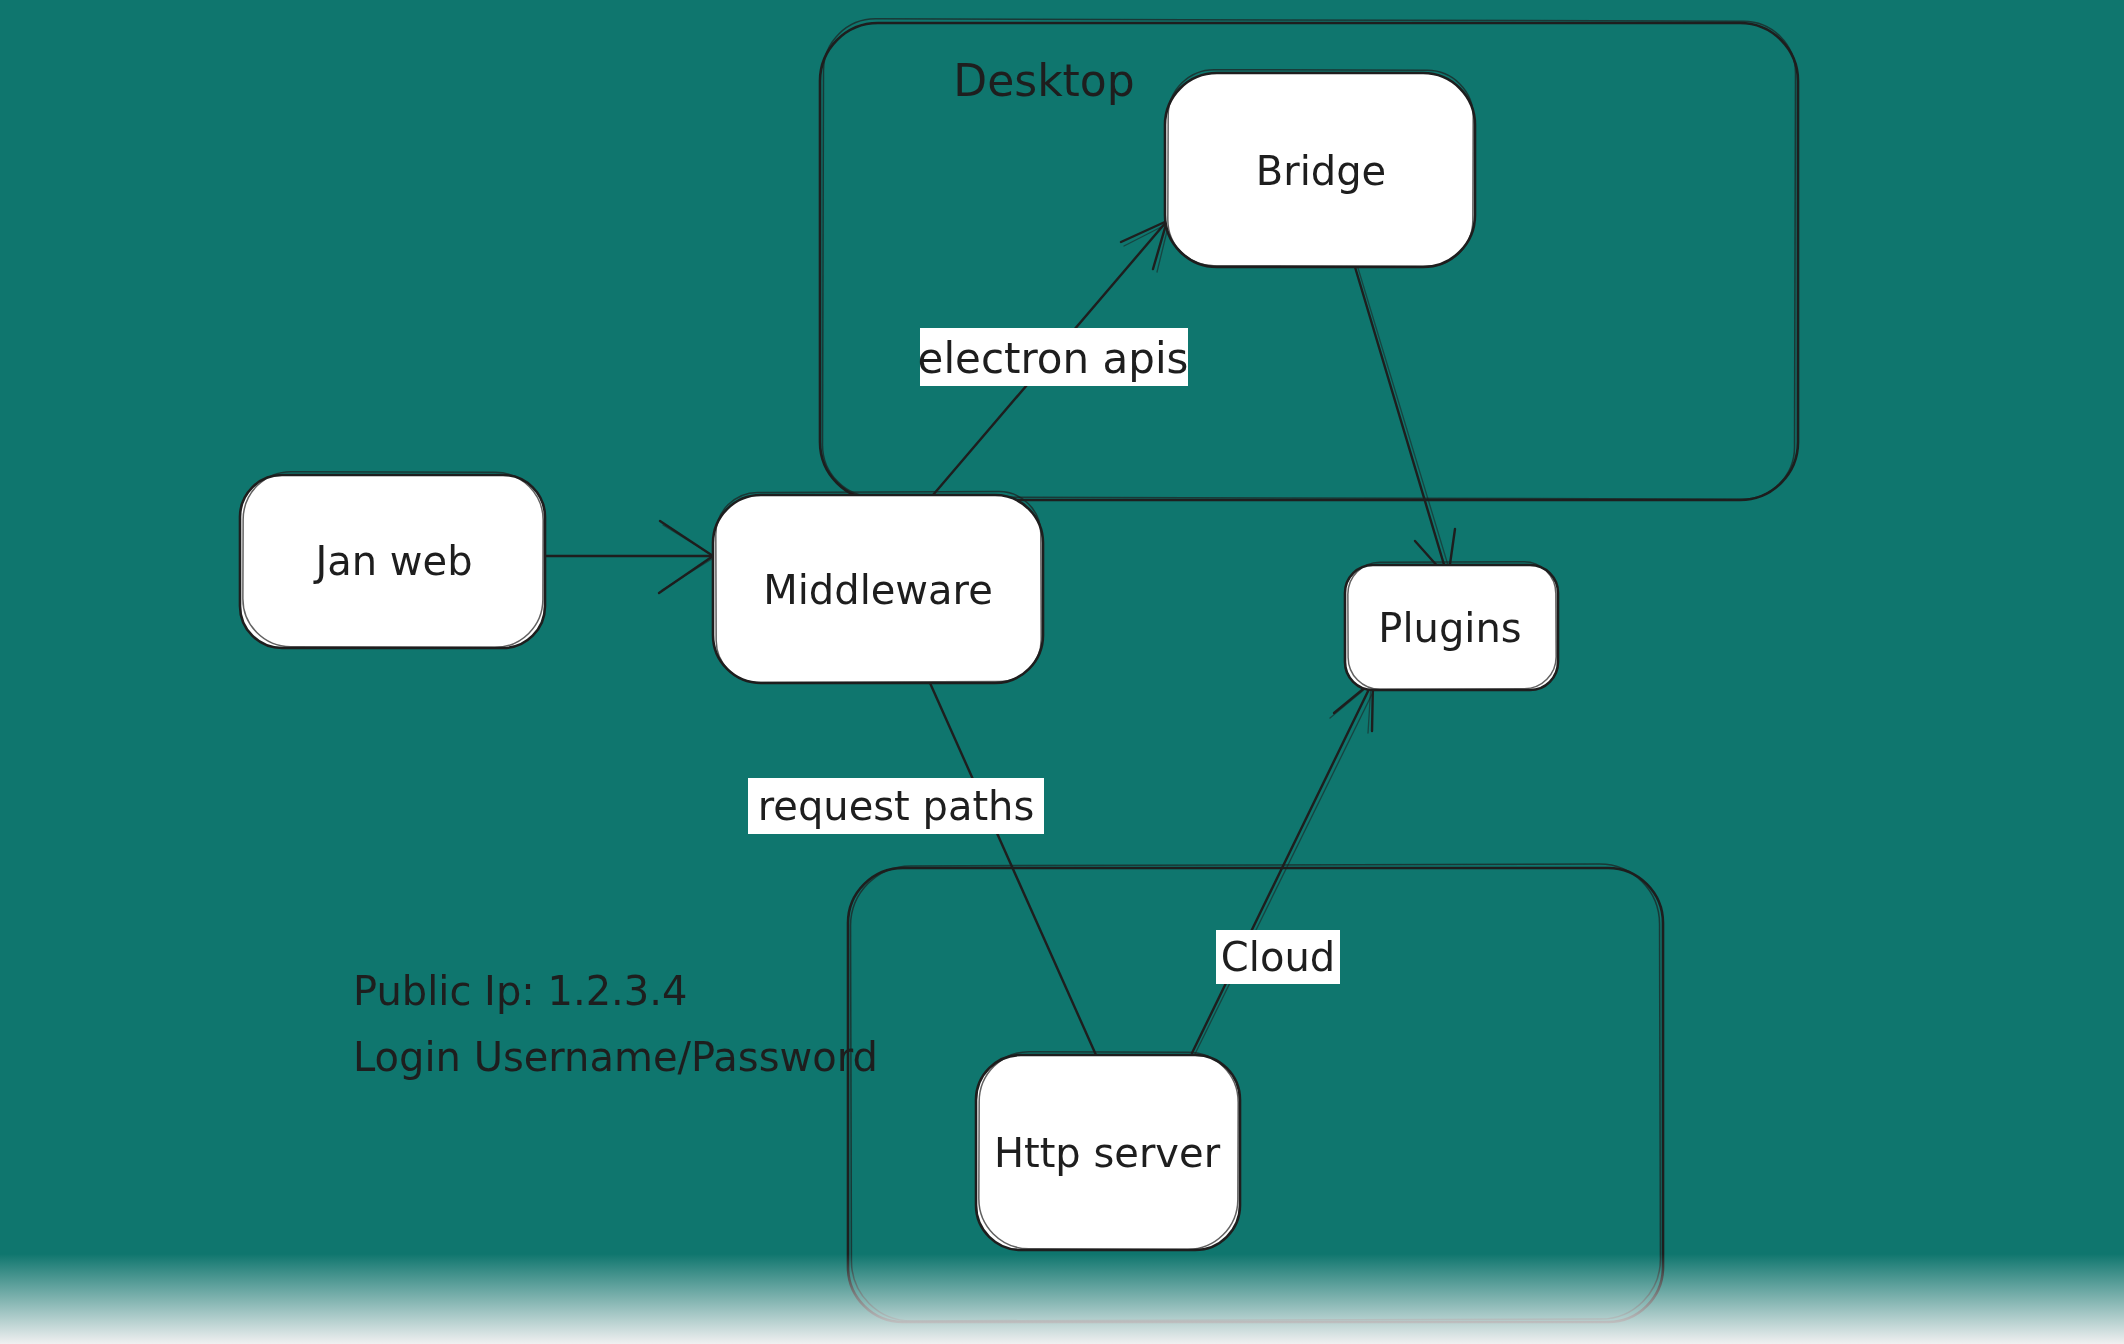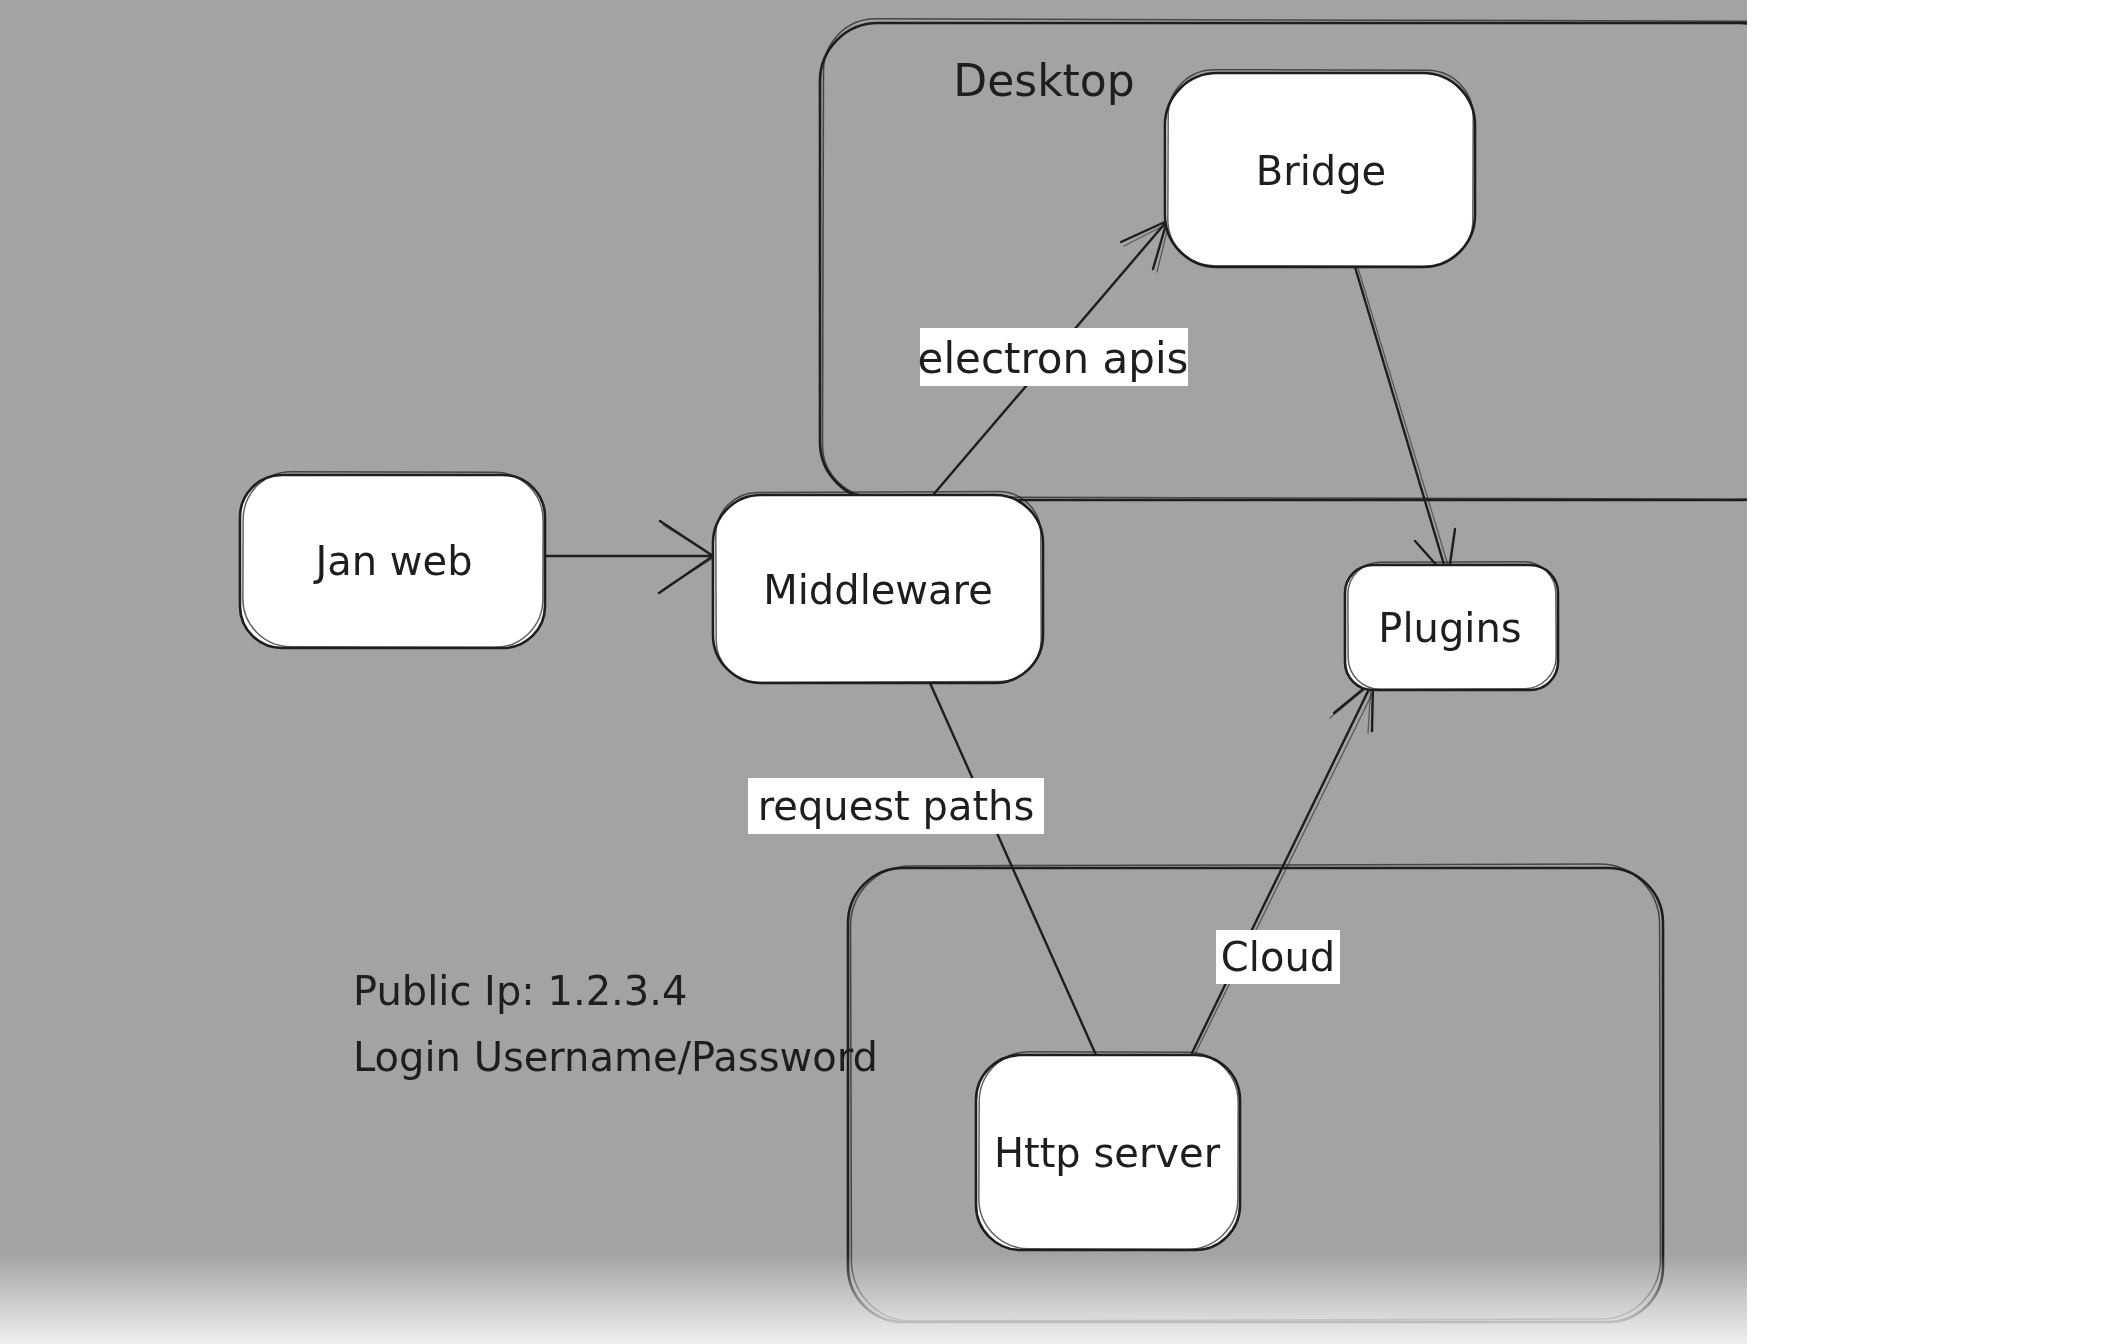--- a/index.html
+++ b/index.html
@@ -1,16 +1,16 @@
 <!DOCTYPE html>
 <html><head>
 <meta charset="utf-8">
 <style>
   html,body{margin:0;padding:0;background:#ffffff;}
-  .stage{position:relative;width:1747px;height:1344px;background:#a3a3a3;overflow:hidden;
+  .stage{position:relative;width:2124px;height:1344px;background:#0f766e;overflow:hidden;
          font-family:"DejaVu Sans", sans-serif;}
   svg{position:absolute;left:0;top:0;}
   .stroke{fill:none;stroke:#1e1e1e;stroke-width:2.6;stroke-linecap:round;stroke-linejoin:round;}
   .stroke2{fill:none;stroke:#1e1e1e;stroke-width:1.5;stroke-linecap:round;stroke-linejoin:round;opacity:.7;}
   .edge{fill:none;stroke:#1e1e1e;stroke-width:2.4;stroke-linecap:round;stroke-linejoin:round;}
   .edge2{fill:none;stroke:#1e1e1e;stroke-width:1.3;stroke-linecap:round;stroke-linejoin:round;opacity:.55;}
   .lbl{fill:#1e1e1e;font-family:"DejaVu Sans", sans-serif;font-size:40px;}
   .lbl-mid{text-anchor:middle;dominant-baseline:central;}
   .lbl-big{font-size:44px;}
   .whitebg{fill:#ffffff;}

